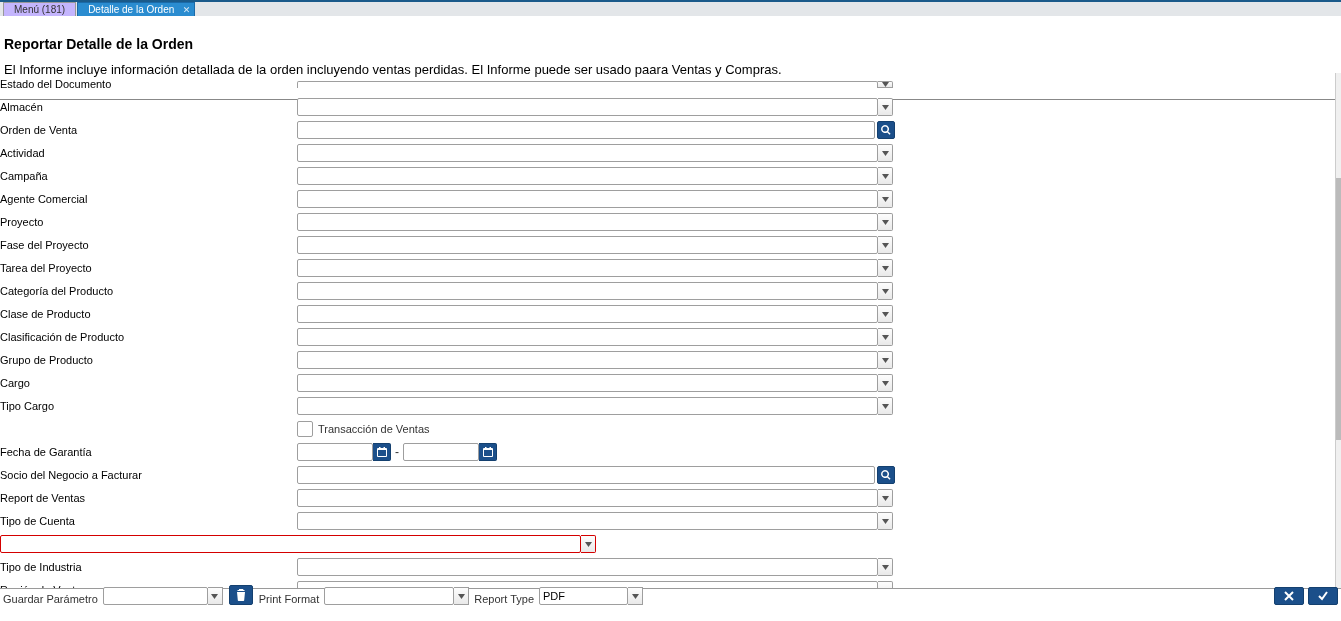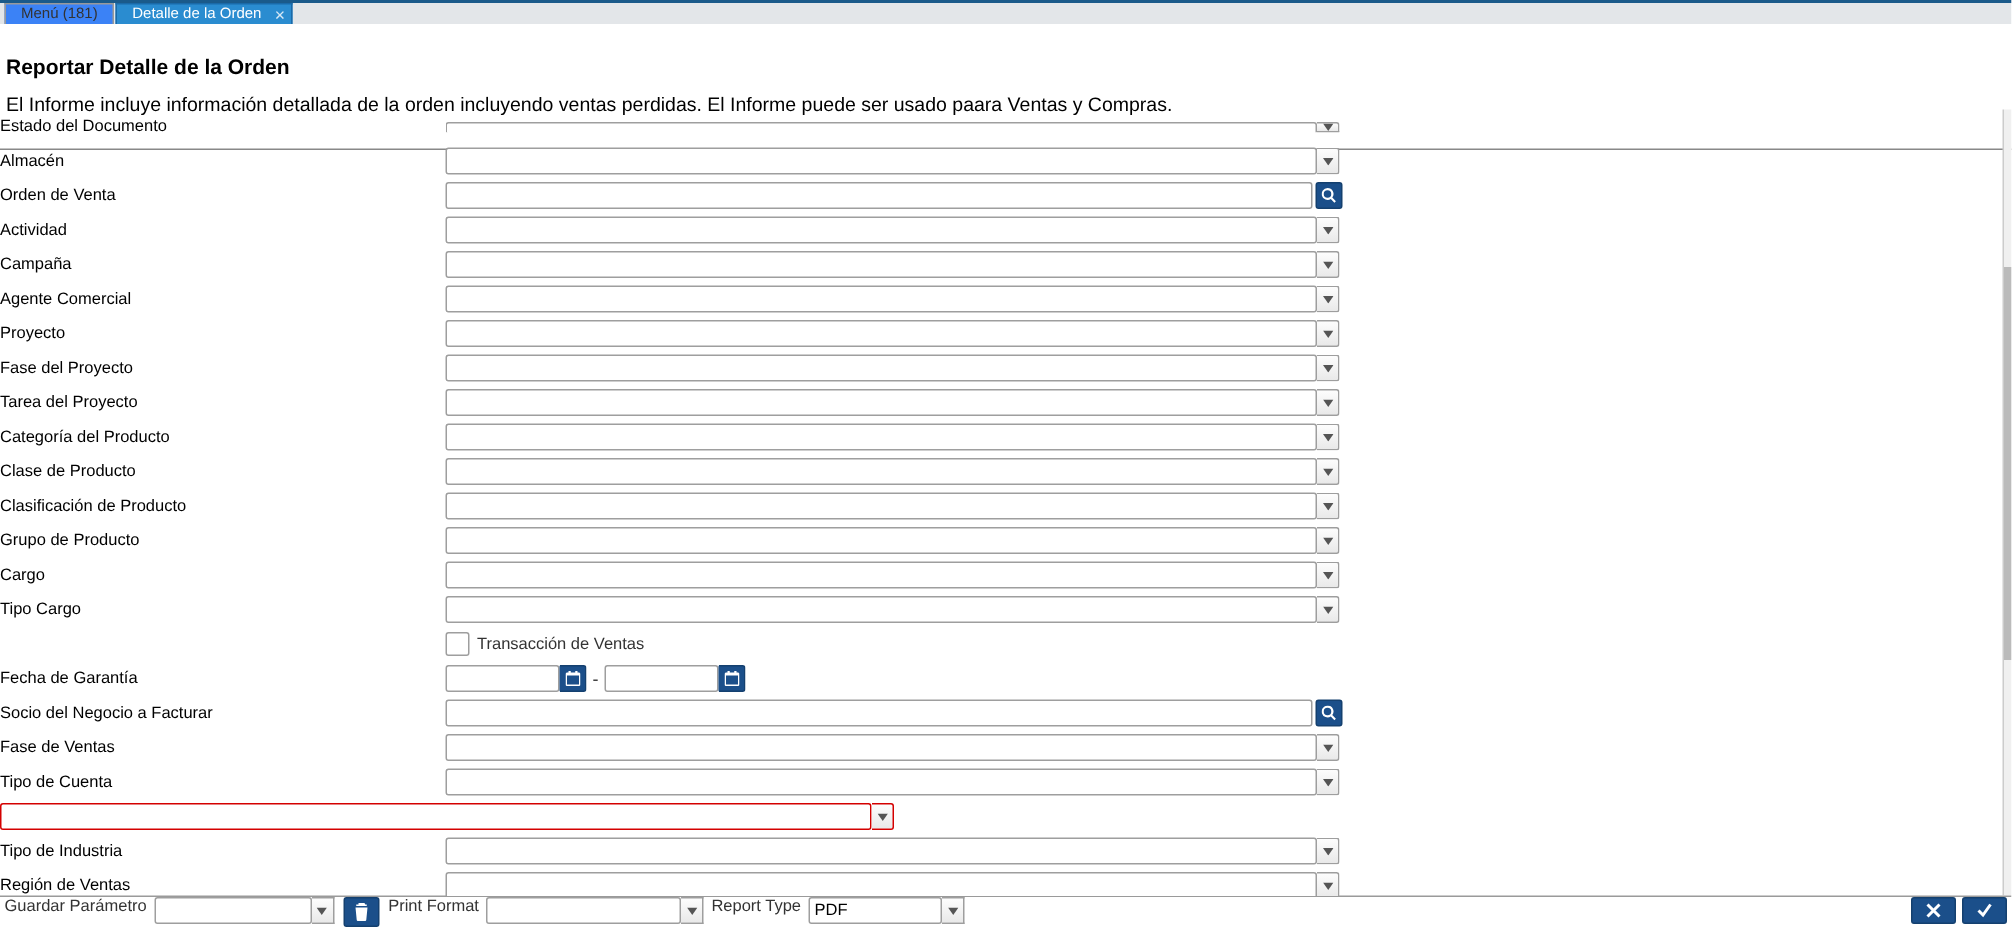--- a/index.html
+++ b/index.html
@@ -1,19 +1,19 @@
 <!DOCTYPE html>
 <html><head>
   <meta charset="utf-8">
   <style>
     *{box-sizing:border-box;margin:0;padding:0;}
     body{font-family:Arial,Helvetica,sans-serif;font-size:12px;color:#333;background:#fff;width:1341px;height:621px;overflow:hidden;position:relative;}
     .tabbar{height:16px;background:#e3e6e9;border-top:2px solid #1a5a8a;display:flex;align-items:flex-end;padding-left:3px;}
     .tab{height:14px;padding:0 10px;font-size:10px;display:flex;align-items:center;border:1px solid #999;border-bottom:none;margin-right:1px;position:relative;}
-    .tab.inactive{background:#3b82f6;color:#333;}
+    .tab.inactive{background:#c4b5fd;color:#333;}
     .tab.active{background:#2a8cd0;color:#fff;border-color:#1a6aa8;padding-right:20px;}
     .tab-close{position:absolute;right:4px;font-size:9px;color:#d7e9f6;cursor:pointer;}
     .page-title{font-size:14px;font-weight:bold;color:#000;padding:20px 4px 2px 4px;background:#fff;}
     .page-desc{font-size:13px;color:#000;padding:8px 4px 22px 4px;border-bottom:1px solid #888;}
     .content{position:absolute;top:73px;left:0;width:1336px;bottom:24px;overflow-y:auto;border-right:1px solid #ccc;}
     .scrollbar{position:absolute;right:0;top:73px;width:5px;bottom:24px;background:#f0f0f0;}
     .scrollbar .thumb{width:5px;background:#bbb;height:50%;position:absolute;top:20%;}
     .form{padding:2px 0 10px 0;}
     .row{display:flex;align-items:center;margin-bottom:5px;min-height:18px;}
     .lbl{width:297px;text-align:left;padding-right:8px;font-size:11px;color:#000;}
@@ -25,21 +25,21 @@
     .dd-btn svg{width:7px;height:5px;}
     .zoom-btn{width:18px;height:18px;background:#1b4f8a;border:1px solid #14406f;border-radius:2px;margin-left:2px;display:flex;align-items:center;justify-content:center;cursor:pointer;}
     .zoom-btn svg{width:10px;height:10px;fill:#fff;}
     .cal-btn{width:18px;height:18px;background:#1b4f8a;border:1px solid #14406f;border-radius:0 2px 2px 0;border-left:none;display:flex;align-items:center;justify-content:center;cursor:pointer;}
     .cal-btn svg{width:10px;height:10px;fill:#fff;}
     .chk{width:16px;height:16px;border:1px solid #9e9e9e;border-radius:2px;background:#fff;margin-right:5px;cursor:pointer;}
     .chk-lbl{font-size:11px;}
     .dash{margin:0 4px;font-size:12px;align-self:center;}
     .row[data-hi="true"] .input,.row[data-hi="true"] .dd-btn{border-color:#d40000;}
     .input.half-top{border-bottom:none;border-radius:2px 2px 0 0;}
-    .bottombar{position:absolute;left:0;right:0;bottom:0;height:24px;border-top:1px solid #9a9a9a;background:#fff;display:flex;align-items:flex-start;padding:0 3px;}
+    .bottombar{position:absolute;left:0;right:0;bottom:0;height:24px;border-top:1px solid #9a9a9a;background:#fff;display:flex;align-items:flex-end;padding:16px 3px;}
     .bb-lbl{font-size:11px;margin-right:5px;}
     .bb-input{height:18px;border:1px solid #9e9e9e;border-radius:2px;background:#fff;font-size:11px;padding:0 3px;}
     .bb-input.save{width:105px;}
     .bb-dd{width:15px;height:18px;border:1px solid #9e9e9e;border-left:none;background:linear-gradient(#fdfdfd,#e9e9e9);display:flex;align-items:center;justify-content:center;cursor:pointer;}
     .trash-btn{width:24px;height:20px;background:#1b4f8a;border:1px solid #14406f;border-radius:2px;margin:0 6px;display:flex;align-items:center;justify-content:center;cursor:pointer;}
     .trash-btn svg{width:10px;height:12px;fill:#fff;}
     .bb-input.pf{width:130px;}
     .bb-input.rt{width:89px;}
     .bb-right{margin-left:auto;display:flex;gap:4px;}
     .abtn{width:30px;height:18px;background:#1b4f8a;border:1px solid #14406f;border-radius:2px;display:flex;align-items:center;justify-content:center;cursor:pointer;}
@@ -283,21 +283,21 @@
       <input class="input" style="width: 578px;">
       <div class="zoom-btn">
             <svg viewBox="0 0 10 10">
               <path d="M4 0a4 4 0 013.2 6.4l2.4 2.4-1 1-2.4-2.4A4 4 0 114 0zm0 1.5A2.5 2.5 0 106.5 4 2.5 2.5 0 004 1.5z"></path>
             </svg>
           </div>
     </div>
   </div>
 
   <div class="row">
-    <div class="lbl">Fase de Ventas</div>
+    <div class="lbl">Report de Ventas</div>
     <div class="ctrls">
           <input class="input wide" style="">
           <div class="dd-btn">
             <svg viewBox="0 0 7 5">
               <path d="M0 0l3.5 5L7 0z" fill="#555"></path>
             </svg>
           </div>
         </div>
   </div>
 

